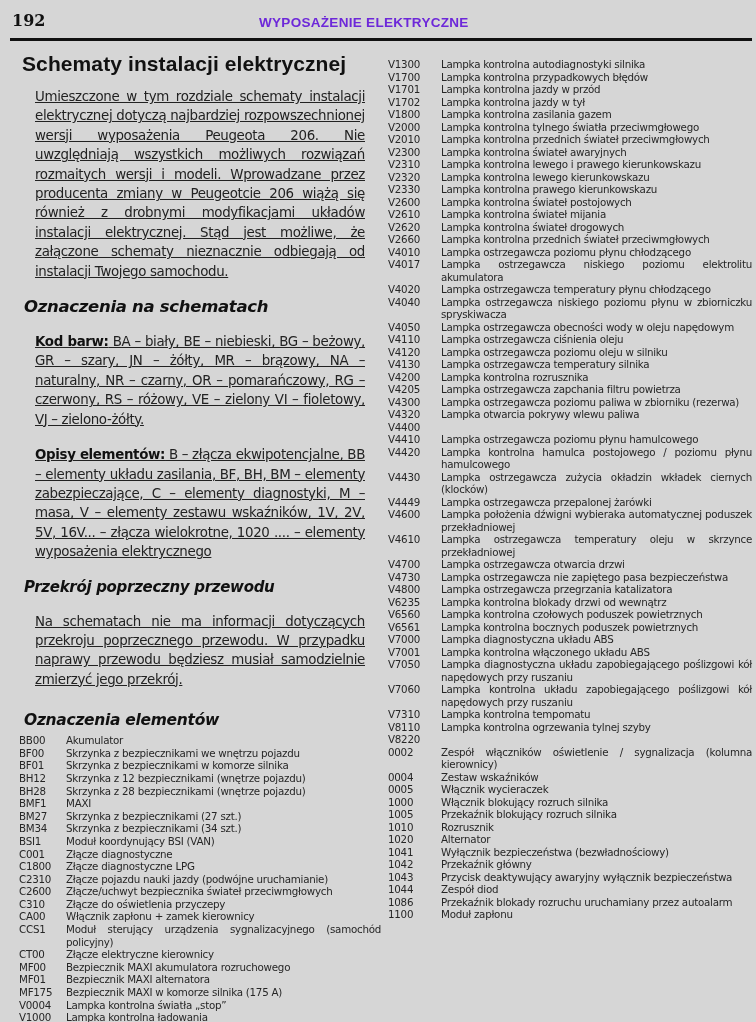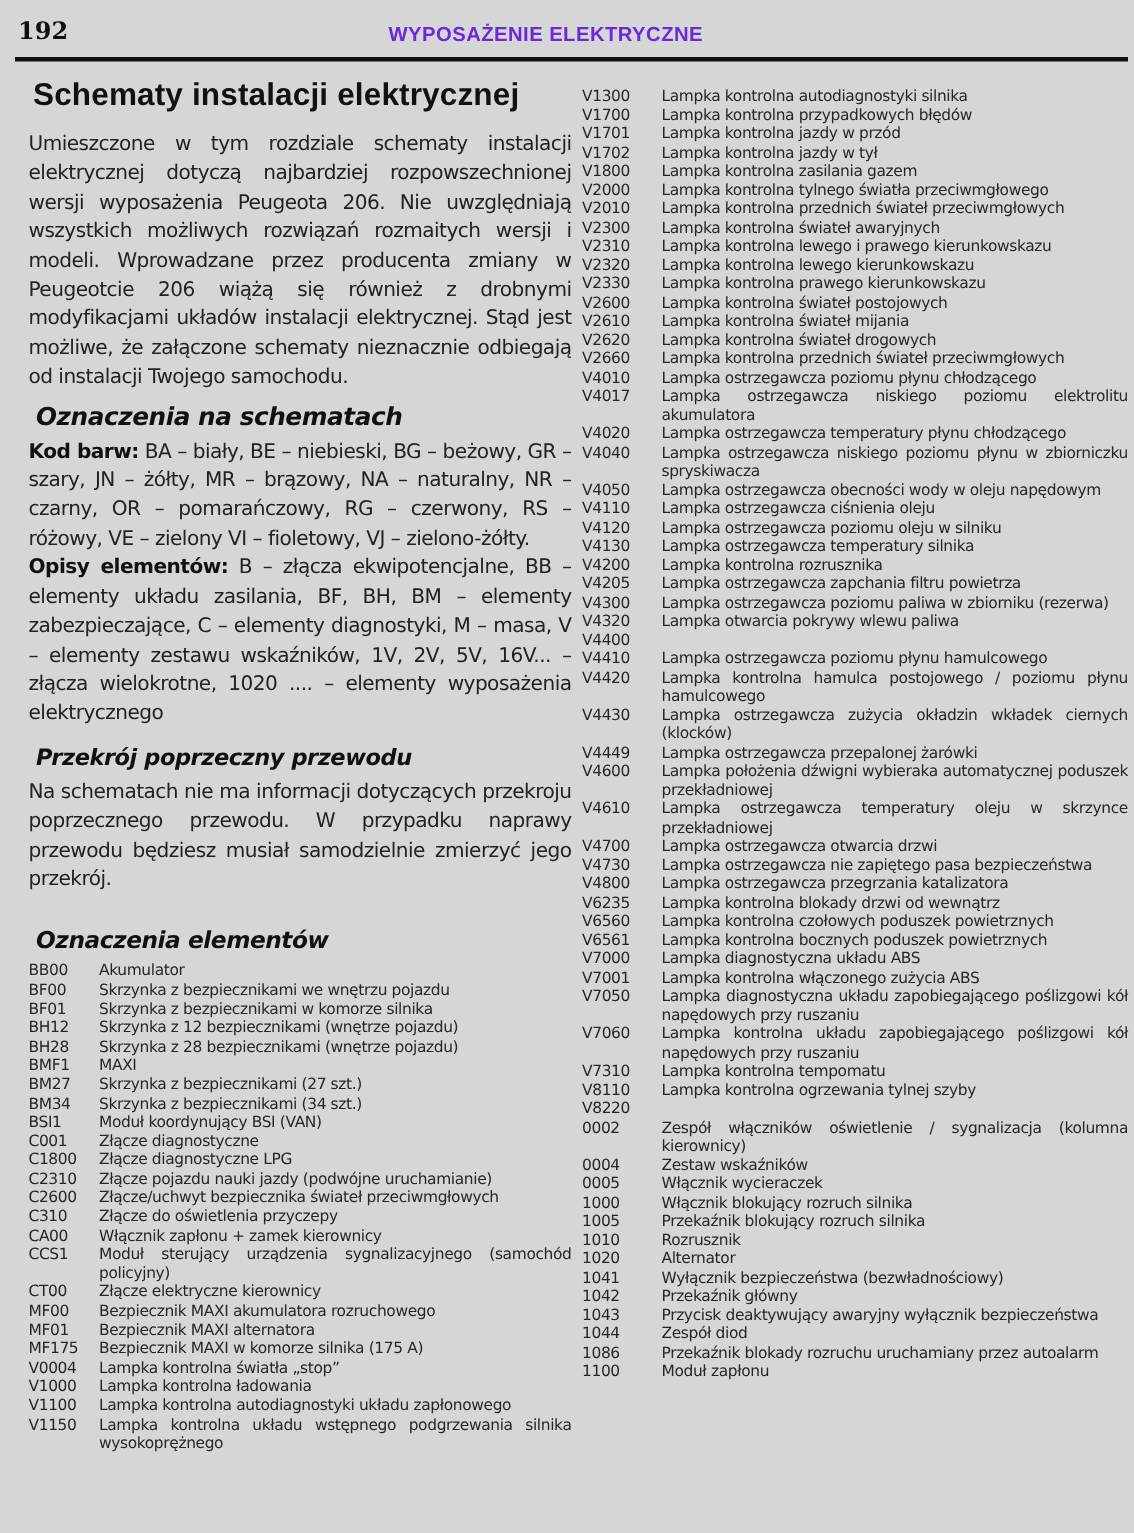--- a/index.html
+++ b/index.html
@@ -11,21 +11,21 @@
   }
   .header { position: absolute; left: 0; top: 0; width: 756px; height: 24px; }
   .page-num { position: absolute; left: 12px; top: 11px; font-family: "DejaVu Serif", serif; font-weight: bold; font-size: 16px; color: #111; }
   .chapter { position: absolute; left: 259px; top: 15px; font-family: "Liberation Sans", sans-serif; font-weight: 900; font-size: 13.5px; letter-spacing: 0.3px; color: #6d28d9; }
   .rule { position: absolute; left: 10px; top: 38px; width: 742px; height: 3px; background: #111; }
 
   .left { position: absolute; left: 19px; top: 52px; width: 362px; }
   .right { position: absolute; left: 388px; top: 58px; width: 364px; }
 
   .title { font-family: "Liberation Sans", sans-serif; font-weight: bold; font-size: 21px; color: #111; margin: 0 0 0 3px; letter-spacing: 0.1px; white-space: nowrap; }
-  .para { font-family: "DejaVu Sans", sans-serif; font-size: 13.4px; line-height: 19.4px; text-align: justify; margin: 0; color: #222; letter-spacing: -0.35px; }
+  .para { font-family: "DejaVu Sans", sans-serif; font-size: 13.4px; line-height: 19.4px; text-align: justify; margin: 16px; color: #222; letter-spacing: -0.35px; text-decoration: underline; }
   .intro { margin-top: 11px; }
   .h2 { font-family: "DejaVu Sans", sans-serif; font-weight: bold; font-size: 16.5px; color: #111; margin: 5px; letter-spacing: -0.3px; font-style: italic; }
   .h2.s1 { margin-top: 6px; }
   .h2.s2 { margin-top: 10px; font-size: 15px; }
   .h2.s3 { margin-top: 22px; font-size: 15.5px; }
   .lbl { font-weight: bold; color: #111; }
 
   .list { margin: 0; padding: 0; list-style: none; }
   .row { display: flex; font-family: "DejaVu Sans", sans-serif; font-size: 10.3px; line-height: 12.6px; color: #262626; letter-spacing: -0.25px; }
   .row .code { width: 46px; flex: 0 0 46px; }
@@ -316,21 +316,21 @@
       <li class="row">
         <span class="code">V6561</span>
         <span class="desc">Lampka kontrolna bocznych poduszek powietrznych</span>
       </li>
       <li class="row">
         <span class="code">V7000</span>
         <span class="desc">Lampka diagnostyczna układu ABS</span>
       </li>
       <li class="row">
         <span class="code">V7001</span>
-        <span class="desc">Lampka kontrolna włączonego zużycia ABS</span>
+        <span class="desc">Lampka kontrolna włączonego układu ABS</span>
       </li>
       <li class="row">
         <span class="code">V7050</span>
         <span class="desc">Lampka diagnostyczna układu zapobiegającego poślizgowi kół napędowych przy ruszaniu</span>
       </li>
       <li class="row">
         <span class="code">V7060</span>
         <span class="desc">Lampka kontrolna układu zapobiegającego poślizgowi kół napędowych przy ruszaniu</span>
       </li>
       <li class="row">

